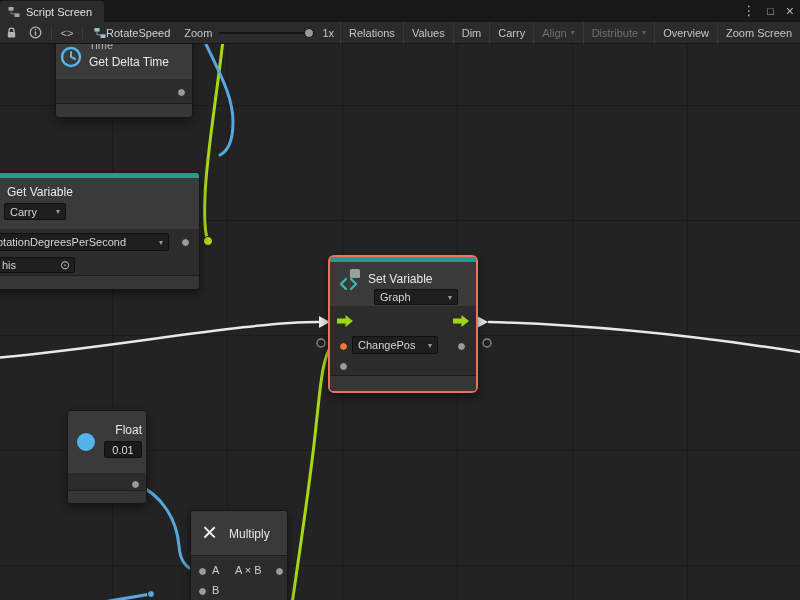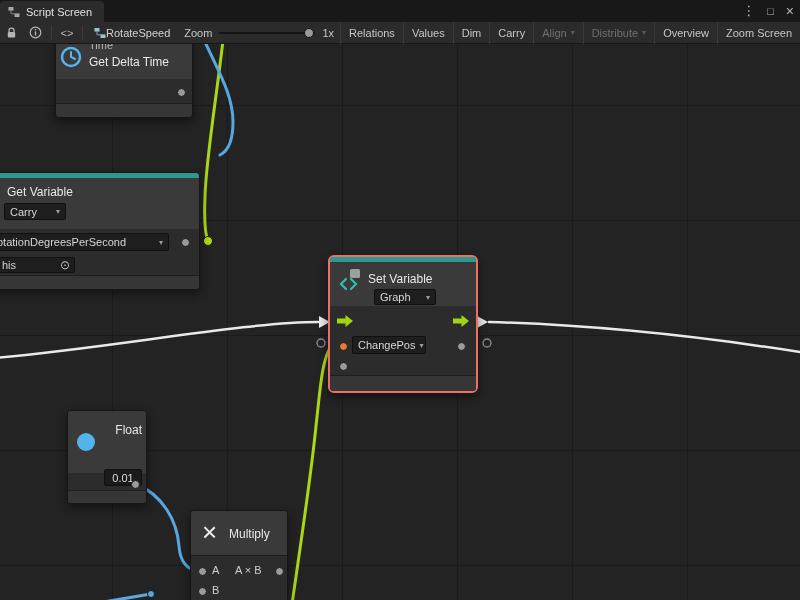--- a/index.html
+++ b/index.html
@@ -179,44 +179,44 @@
 
   <div class="node selected" style="left: 328px; top: 211px; width: 150px; height: 138px; border-color: rgb(238, 111, 99);">
     <div class="accent" style="border-radius: 3px 3px 0px 0px; background-color: rgb(42, 154, 143);"></div>
     <div class="node-header" style="top:5px;height:44px;">
       <svg class="abs" style="left:6px;top:4px;" width="28" height="28" viewBox="0 0 28 28">
         <rect x="14" y="3" width="10" height="9" rx="1.5" fill="#9aa0a0"></rect>
         <path d="M10,13 L5,18 L10,23" stroke="#2fbfae" stroke-width="2.2" fill="none" stroke-linecap="round"></path>
         <path d="M15,13 L20,18 L15,23" stroke="#2fbfae" stroke-width="2.2" fill="none" stroke-linecap="round"></path>
       </svg>
       <div class="n-title" style="left:38px;top:10px;">Set Variable</div>
-      <div class="dd" style="left:44px;top:27px;width:62px;height:16px;">
+      <div class="dd" style="left:44px;top:27px;width:84px;height:16px;">
         <span>Graph</span>
       </div>
     </div>
     <svg class="abs" style="left:6px;top:57px;" width="18" height="14" viewBox="0 0 18 14">
       <path d="M1,4.5 h8.5 V1 L17,7 l-7.5,6 V9.5 H1 z" fill="#9fd610"></path>
     </svg>
     <svg class="abs" style="left:122px;top:57px;" width="18" height="14" viewBox="0 0 18 14">
       <path d="M1,4.5 h8.5 V1 L17,7 l-7.5,6 V9.5 H1 z" fill="#9fd610"></path>
     </svg>
     <div class="port" style="left: 9px; top: 85px; background-color: rgb(232, 121, 60);"></div>
-    <div class="dd" style="left:22px;top:79px;width:74px;height:18px;">
+    <div class="dd" style="left:22px;top:79px;width:86px;height:18px;">
       <span>ChangePos</span>
     </div>
     <div class="port" style="left:127px;top:85px;"></div>
     <div class="port" style="left:9px;top:105px;"></div>
     <div class="node-footer" style="height:15px;"></div>
   </div>
 
   <div class="node" style="left:67px;top:366px;width:80px;height:94px;">
     <div class="node-header" style="top:0;height:62px;border-radius:3px 3px 0 0;">
       <div class="float-icon" style="left:9px;top:22px;"></div>
       <div class="n-title" style="left:36px;top:12px;width:38px;text-align:right;">Float</div>
-      <div class="valbox" style="left:36px;top:30px;width:38px;height:17px;margin-top:28px;">0.01</div>
+      <div class="valbox" style="left:36px;top:30px;width:38px;height:17px;">0.01</div>
     </div>
     <div class="port" style="left:63px;top:69px;"></div>
     <div class="node-footer" style="height:12px;"></div>
   </div>
 
   <div class="node" style="left:190px;top:466px;width:98px;height:134px;border-radius:4px 4px 0 0;">
     <div class="node-header" style="top:0;height:44px;border-radius:3px 3px 0 0;padding-left:40px;">
       <div class="abs x-icon" style="left:11px;top:8px;"></div>
       <div class="n-title" style="left:38px;top:16px;">Multiply</div>
     </div>

